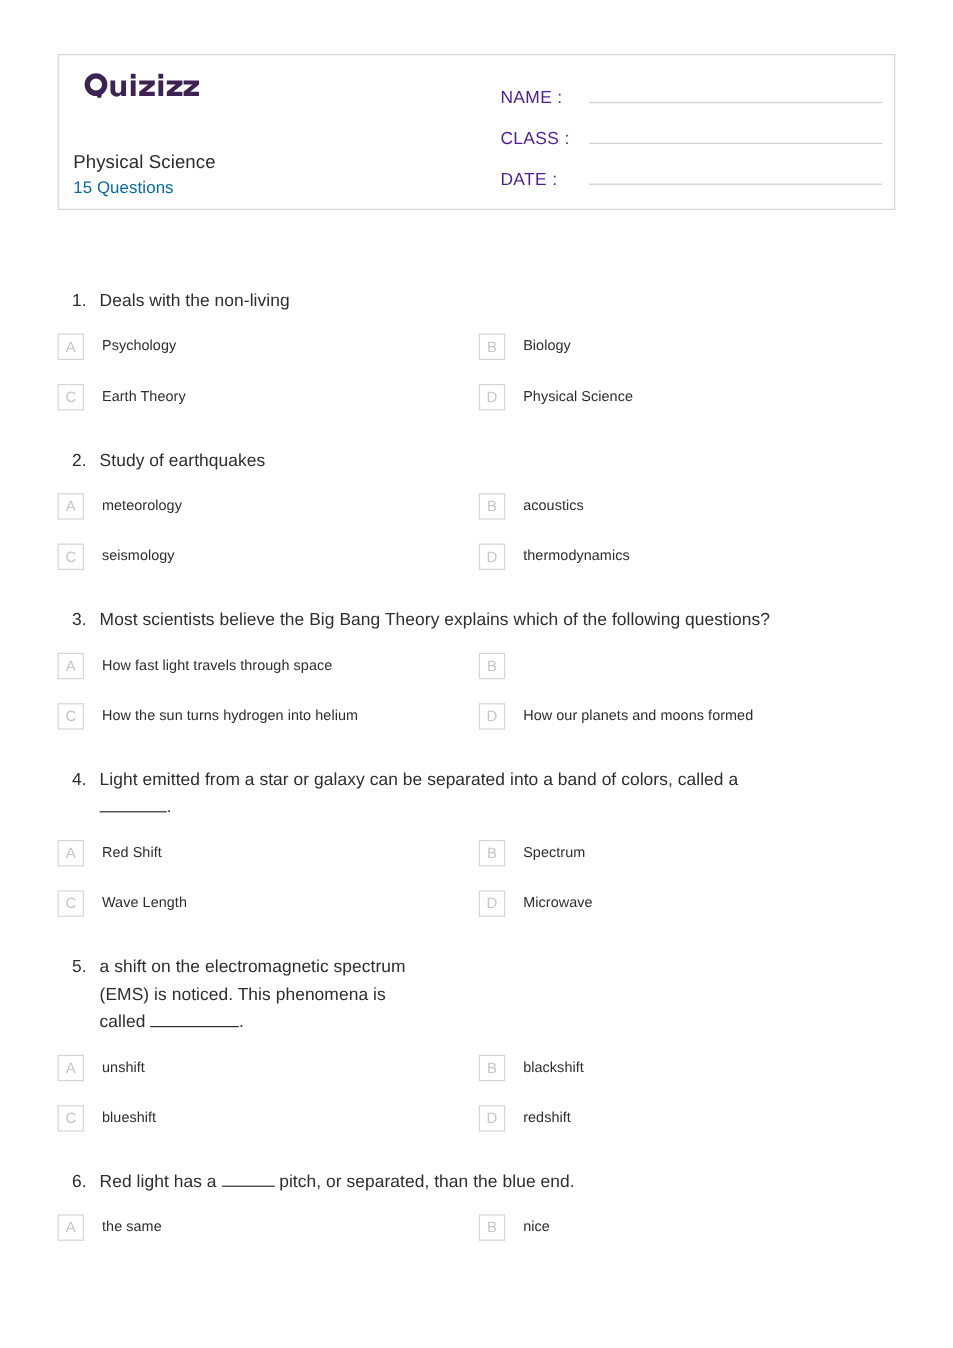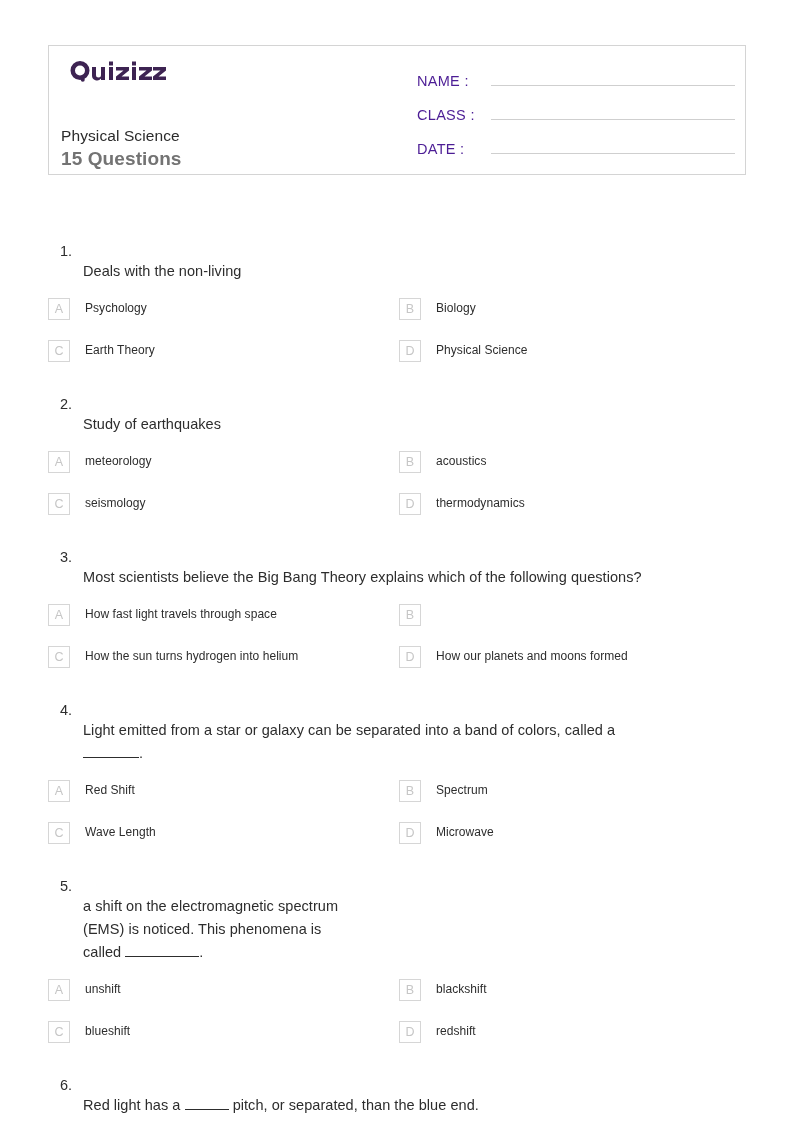--- a/index.html
+++ b/index.html
@@ -48,25 +48,24 @@
     top: 81px;
     font-size: 15.5px;
     color: #2b2b2b;
     letter-spacing: 0.1px;
     white-space: nowrap;
   }
   .quiz-subtitle {
     position: absolute;
     left: 12px;
     top: 102px;
-    font-size: 19px;
-    color: #737373;
+    font-size: 14px;
+    color: #0369a1;
     letter-spacing: 0.1px;
     white-space: nowrap;
-    font-weight: bold;
   }
 
   
   .meta-block {
     position: absolute;
     left: 368px;
     top: 22px;
     width: 318px;
   }
   .meta-row {
@@ -114,21 +113,20 @@
     text-align: left;
     padding-left: 12px;
     box-sizing: border-box;
   }
   .q-text {
     flex: 1 1 auto;
     font-size: 14.5px;
     line-height: 23px;
     color: #2d2d2d;
     letter-spacing: 0.05px;
-    margin-top: 20px;
   }
   .q-text .ln { display: block; }
   .blank {
     display: inline-block;
     border-bottom: 1.5px solid #2d2d2d;
     height: 13px;
   }
   .blank.b6 { width: 44px; }
   .blank.b5 { width: 74px; }
   .blank.b4 { width: 56px; }

